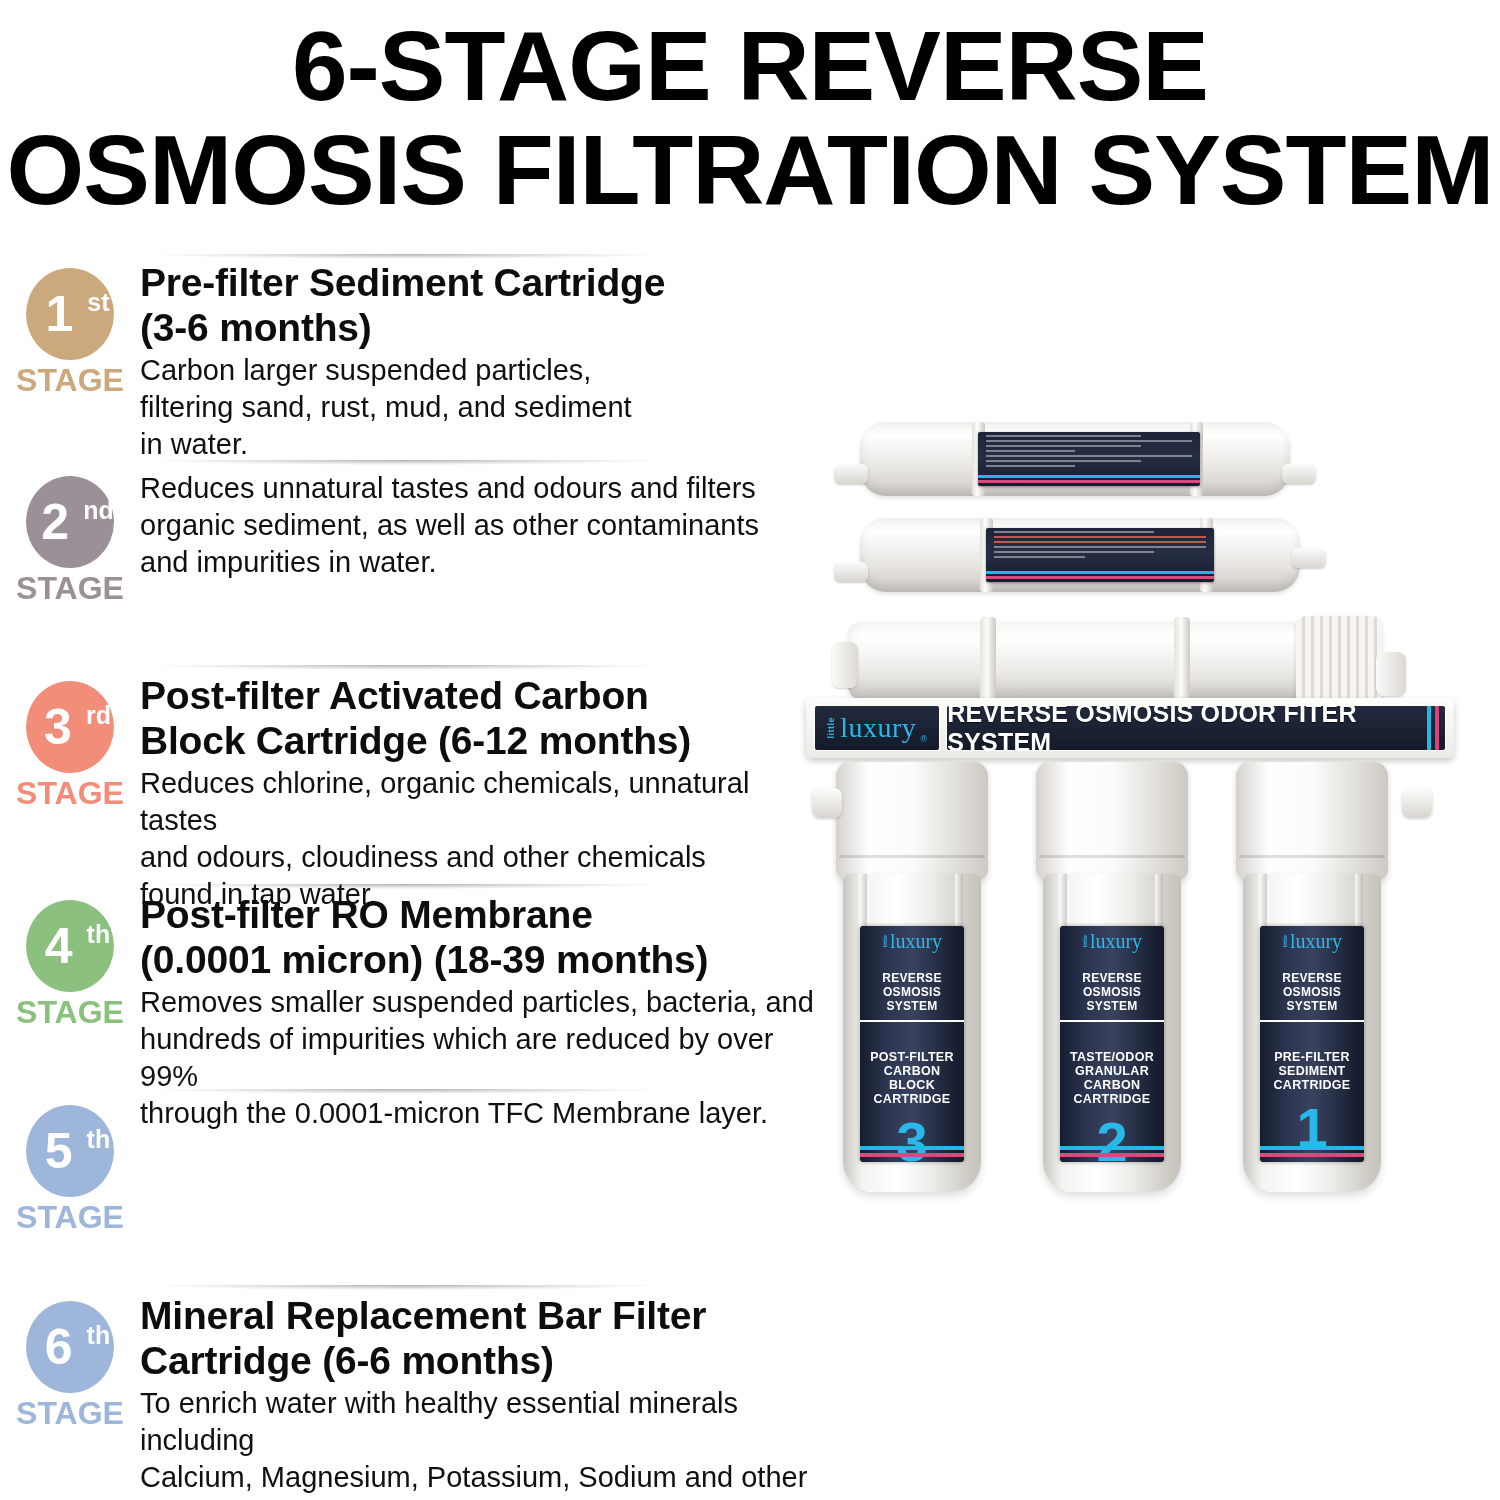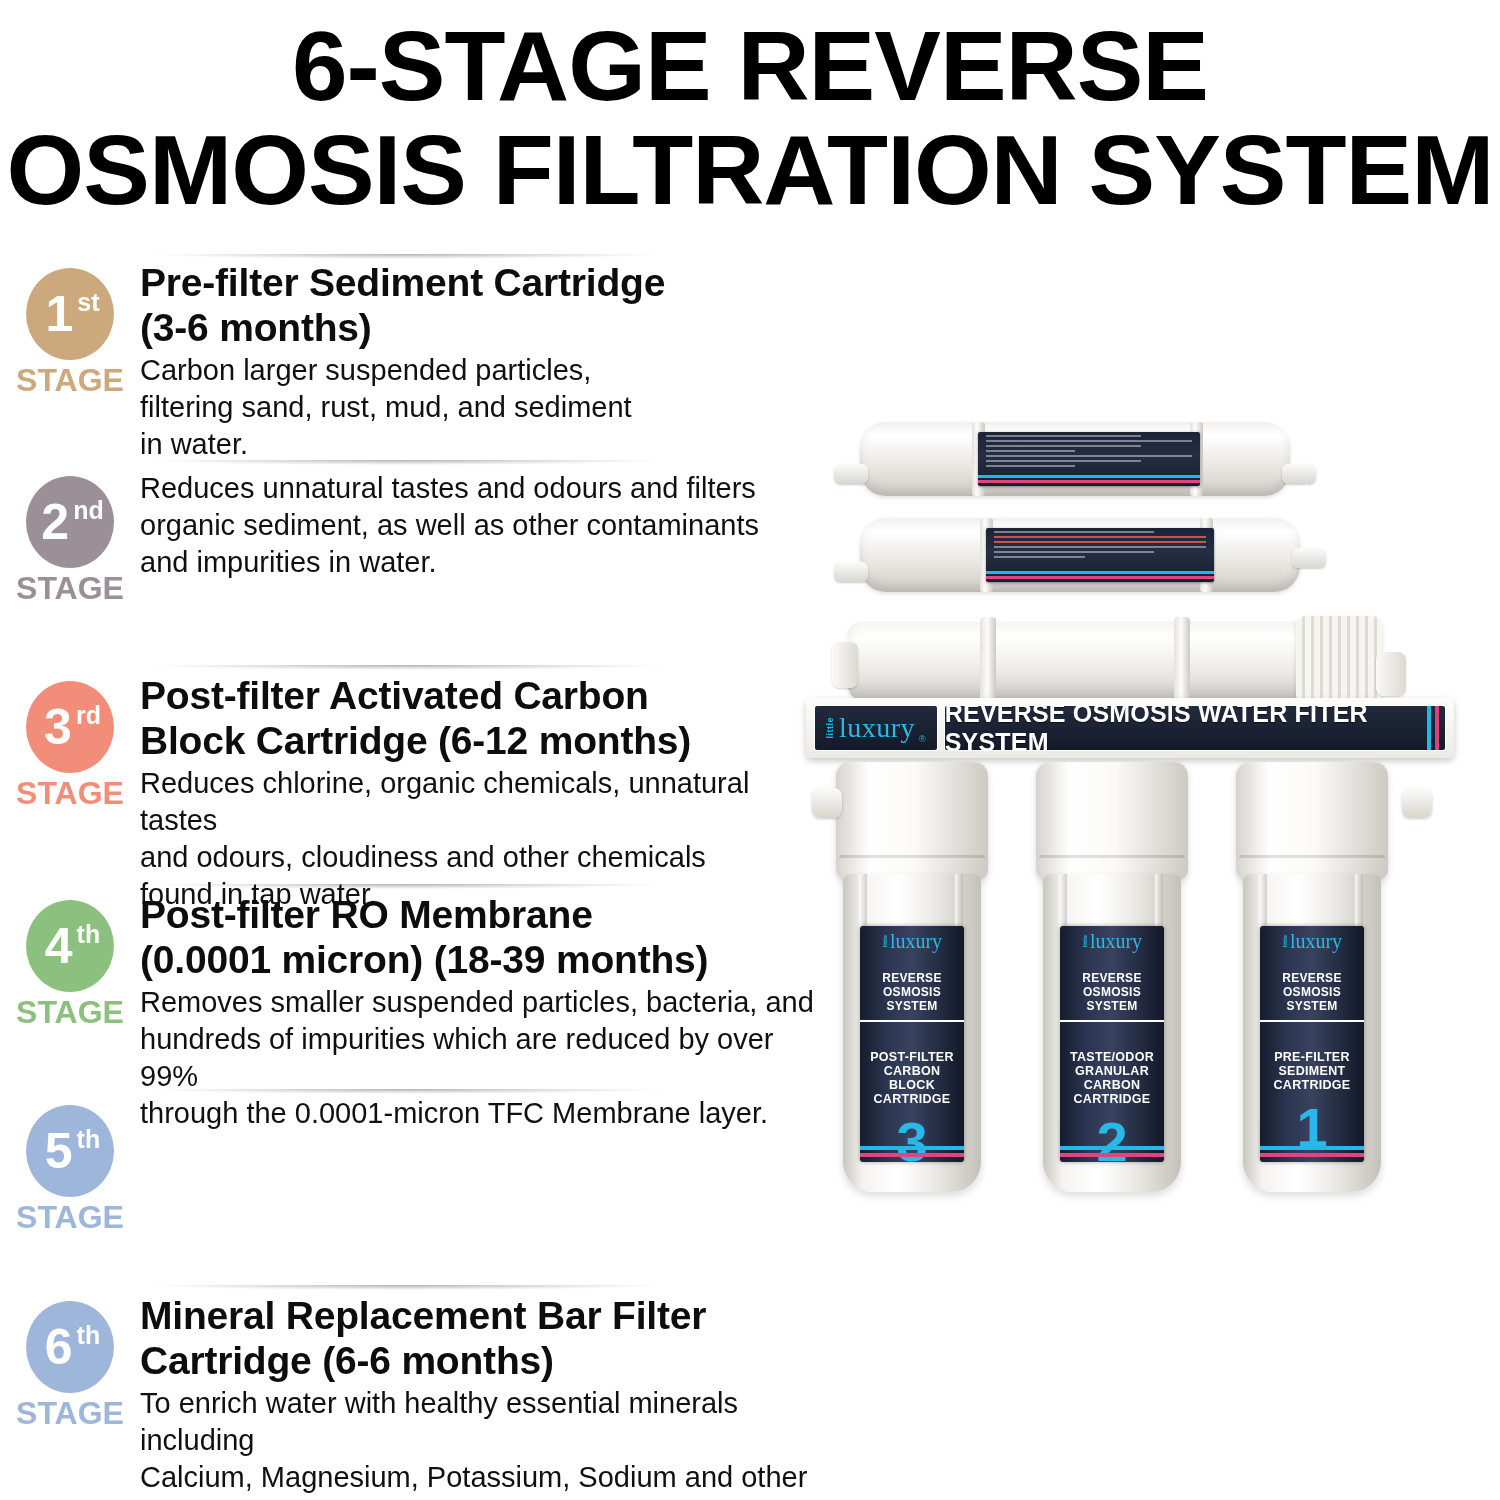--- a/index.html
+++ b/index.html
@@ -49,21 +49,21 @@
     color: #ffffff; position: relative;
   }
   .badge .num {
     font-family: "Liberation Sans Narrow", "Liberation Sans", sans-serif;
     font-weight: 700; font-size: 50px; line-height: 50px;
     letter-spacing: -1px;
   }
   .badge .ord {
     font-family: "Liberation Sans Narrow", "Liberation Sans", sans-serif;
     font-weight: 700; font-size: 25px; line-height: 25px;
-    vertical-align: super; position: relative; top: -12px; left: 5px;
+    vertical-align: super; position: relative; top: -12px; left: 15px;
   }
   .stage-word {
     margin-top: 3px;
     font-family: "Liberation Sans Narrow", "Liberation Sans", sans-serif;
     font-weight: 700; font-size: 32px; line-height: 34px;
     letter-spacing: 0px;
   }
 
   .text-col { flex: 1 1 auto; padding-right: 6px; padding-top: 2px; }
   .s-title {
@@ -404,21 +404,21 @@
     </div>
     <div class="elbow" style="left:586px; top:252px; width:30px; height:44px;"></div>
 
     <div class="banner-wrap" style="top:298px;">
       <div class="logo-box">
         <span class="logo-little">little</span>
         <span class="logo-luxury">luxury</span>
         <span class="logo-reg">®</span>
       </div>
       <div class="banner-main">
-        <span class="btxt">REVERSE OSMOSIS WATER FITER SYSTEM</span>
+        <span class="btxt">REVERSE OSMOSIS ODOR FITER SYSTEM</span>
         <span class="tick-cyan"></span>
         <span class="tick-mag"></span>
       </div>
     </div>
 
     <div class="housing" style="left:46px; top:362px;">
       <div class="h-cap"></div>
       <div class="h-sump">
         <div class="rib" style="left:16px"></div>
         <div class="rib" style="left:112px"></div>

